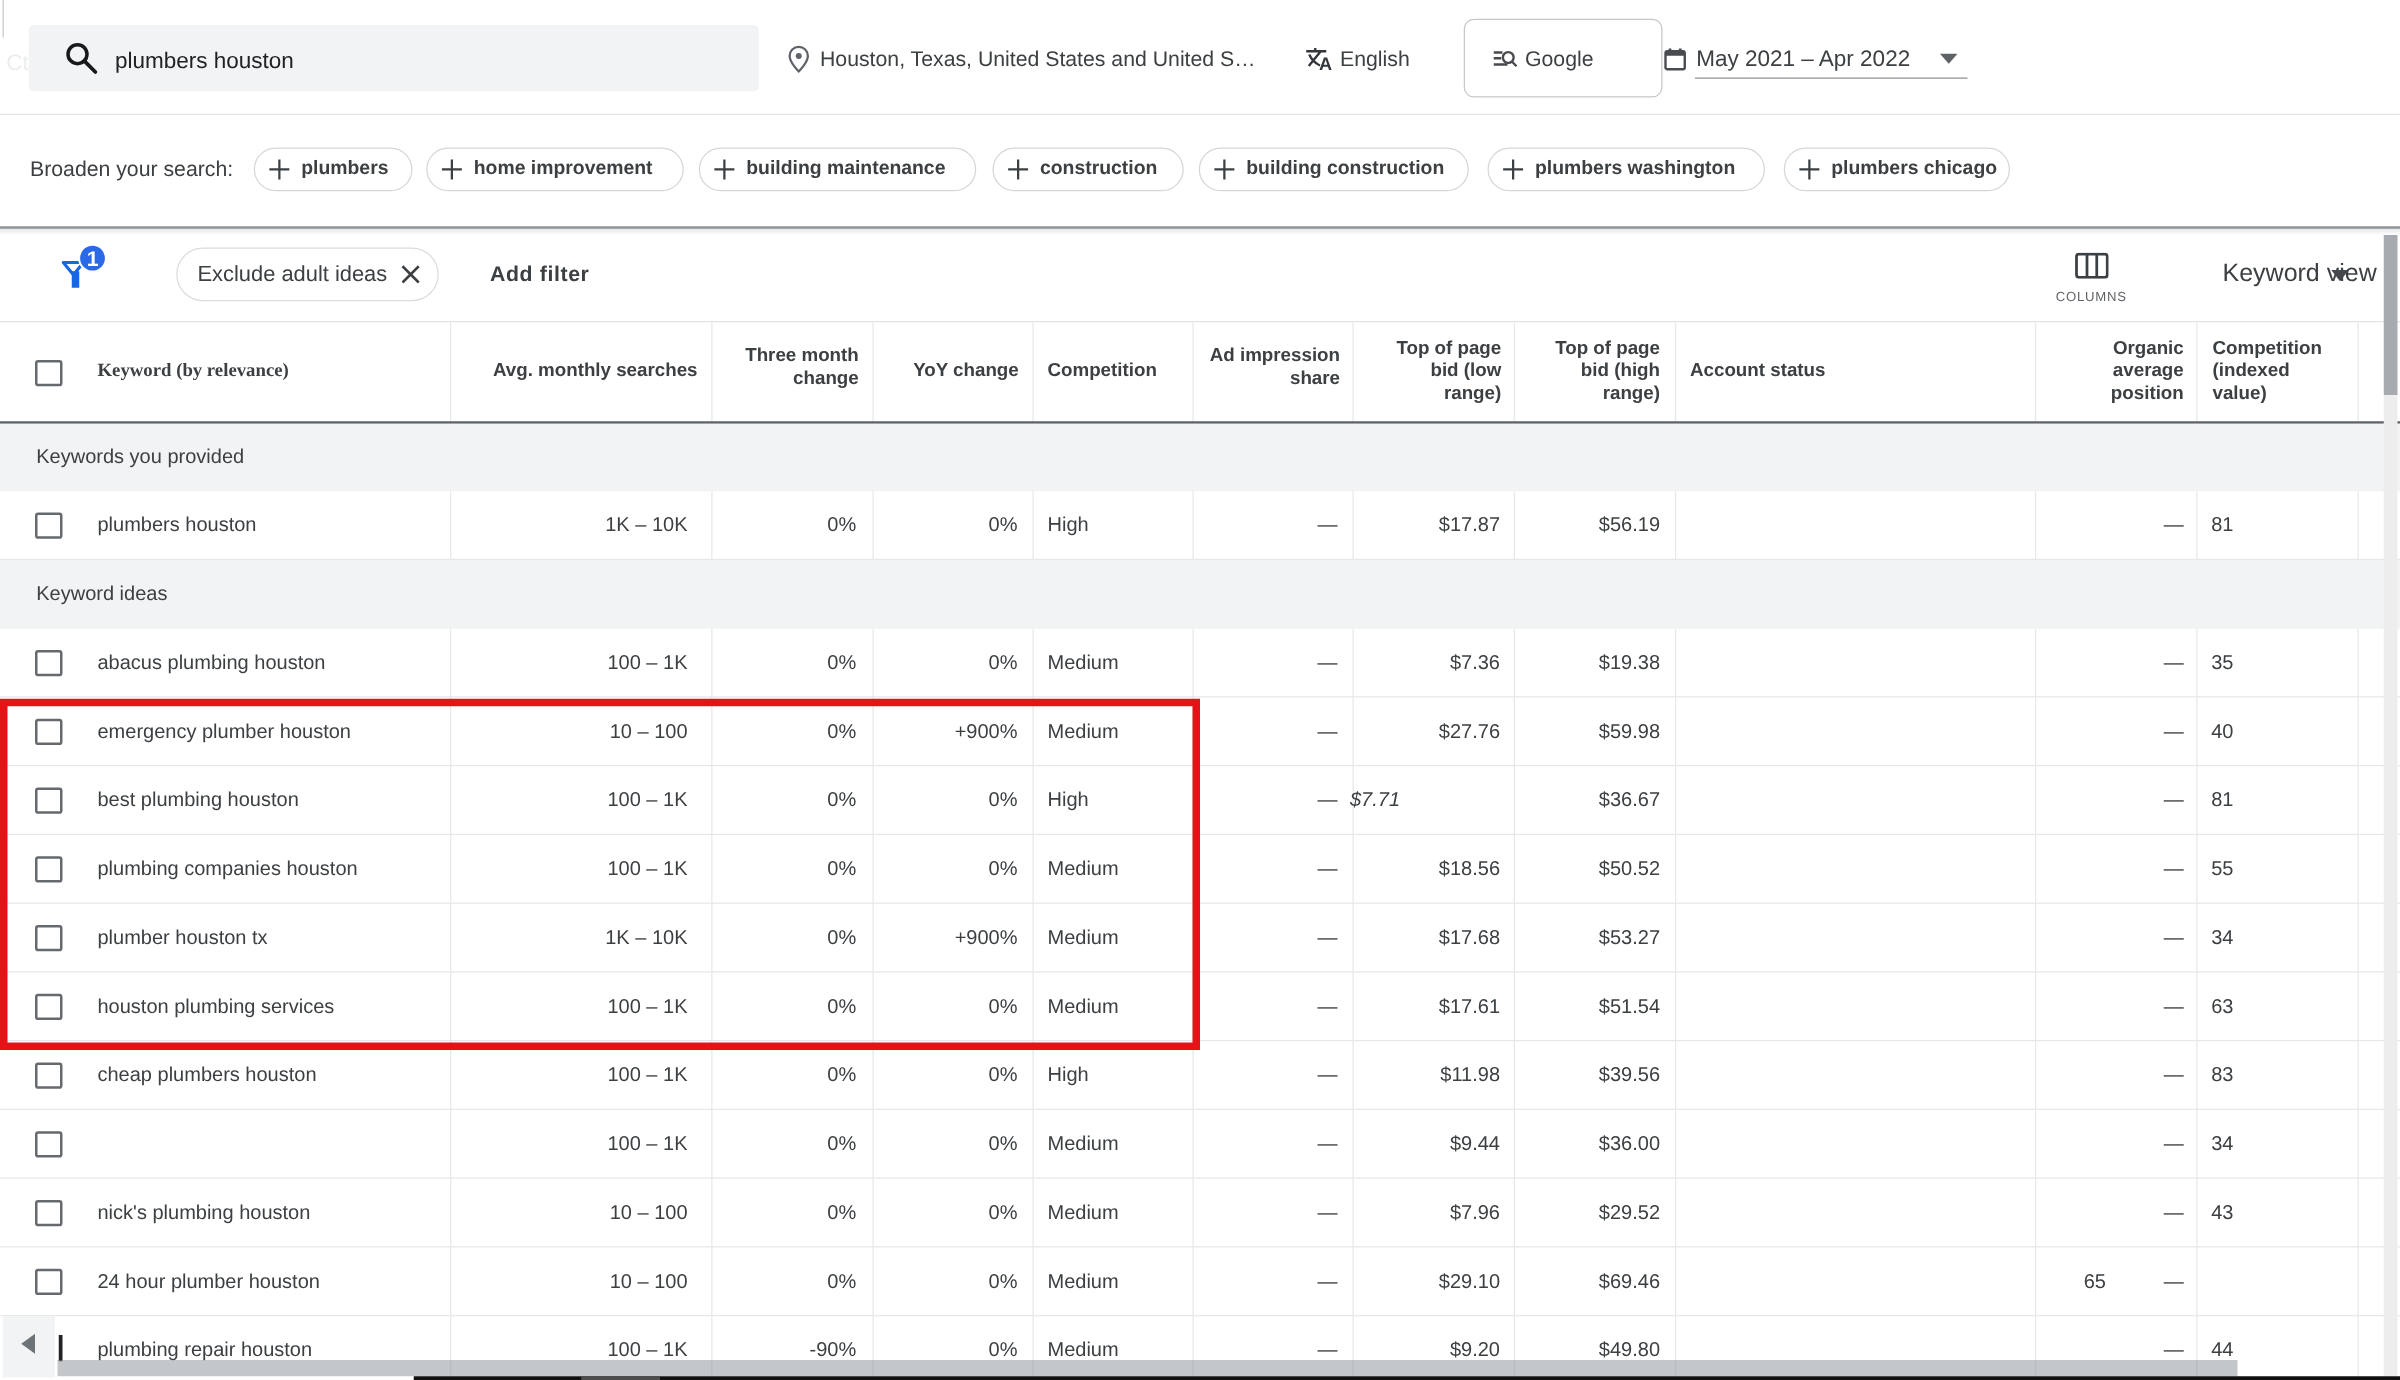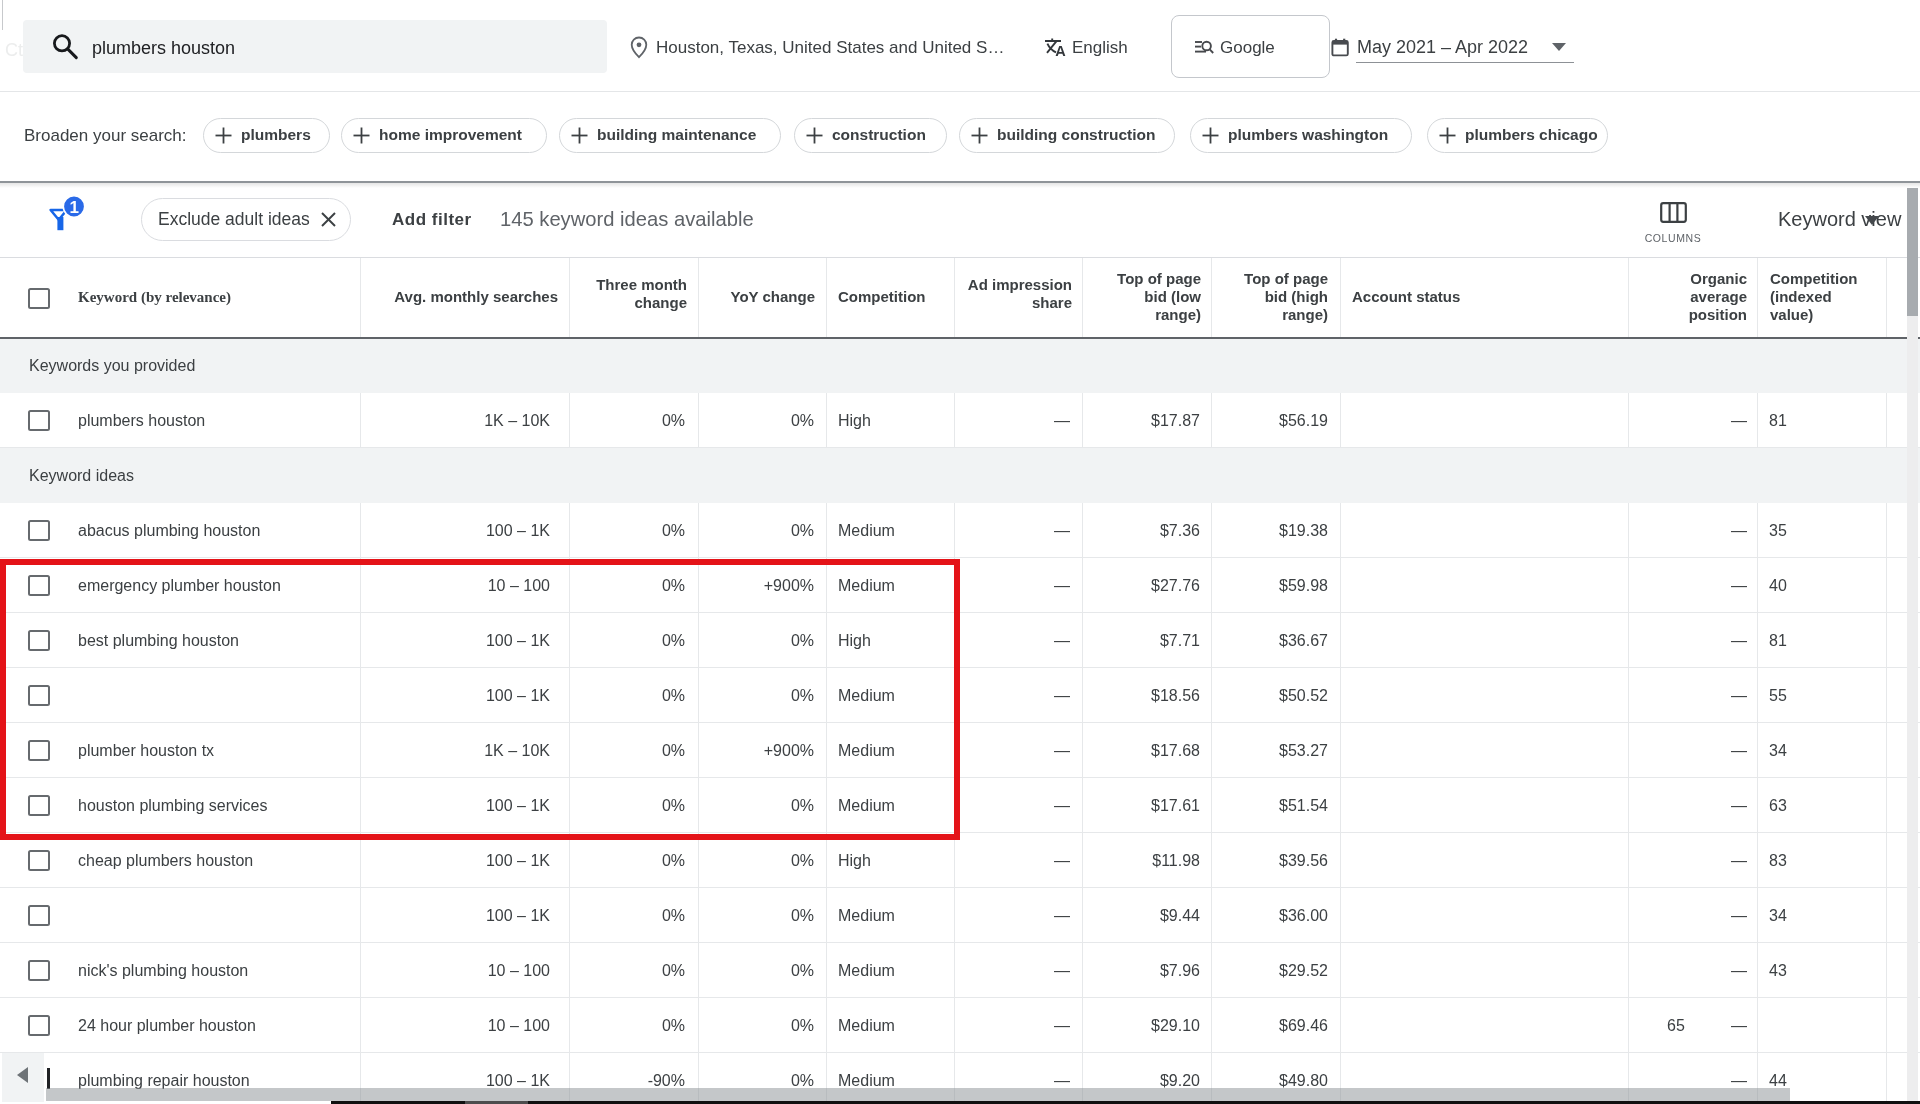--- a/index.html
+++ b/index.html
@@ -109,21 +109,20 @@
 <circle cx="28" cy="11.5" r="10.7" fill="#2a6ae8" stroke="#fff" stroke-width="1.6"></circle>
 <text x="28.2" y="17.5" font-family="Liberation Sans" font-size="17" font-weight="bold" fill="#fff" text-anchor="middle">1</text>
 </svg>
 <div class="ab" style="left:141px;top:198px;width:208px;height:41px;border:1px solid #dadce0;border-radius:21.5px;background:#fff;"></div>
 <div class="ab" style="left:158px;top:198px;height:30px;line-height:43px;font-size:17.5px;color:#3c4043;">Exclude adult ideas</div>
 <svg class="ab" style="left:320px;top:211px" width="17" height="17" viewBox="0 0 17 17">
 <line x1="2" y1="2" x2="15" y2="15" stroke="#3c4043" stroke-width="2"></line>
 <line x1="15" y1="2" x2="2" y2="15" stroke="#3c4043" stroke-width="2"></line>
 </svg>
 <div class="ab" style="left:392px;top:198px;height:43px;line-height:43px;font-size:17px;letter-spacing:0.5px;font-weight:700;color:#3c4043;">Add filter</div>
-<div class="ab" style="left:500px;top:198px;height:43px;line-height:43px;font-size:20.2px;color:#5f6368;">145 keyword ideas available</div>
 <svg class="ab" style="left:1660px;top:202px" width="27" height="21" viewBox="0 0 27 21">
 <rect x="1.2" y="1.2" width="24.6" height="18.6" rx="2" fill="none" stroke="#3c4043" stroke-width="2.2"></rect>
 <line x1="9.6" y1="1" x2="9.6" y2="20" stroke="#3c4043" stroke-width="2.2"></line>
 <line x1="17.4" y1="1" x2="17.4" y2="20" stroke="#3c4043" stroke-width="2.2"></line>
 </svg>
 <div class="ab" style="left:1643px;top:232px;width:60px;text-align:center;font-size:10.5px;letter-spacing:0.6px;color:#5f6368;">COLUMNS</div>
 <div class="ab" style="left:1734px;top:198px;height:43px;line-height:43px;font-size:20px;color:#3c4043;margin-left:44px;">Keyword view</div>
 <div class="ab" style="left:1865px;top:216px;width:0;height:0;border-left:7px solid transparent;border-right:7px solid transparent;border-top:9px solid #44484c;"></div>
 <div class="ab" style="left:0;top:257px;width:1920px;height:1px;background:#dadce0;"></div>
 <div class="ab" style="left:0;top:258px;width:1920px;height:79px;background:#fff;"></div>
@@ -214,26 +213,27 @@
 <div class="val" style="left:1627px;width:120px;top:558px;text-align:right;">—</div>
 <div class="val" style="left:1769px;top:558px;">40</div>
 <div class="hline" style="left:0;top:667px;width:1920px;"></div>
 <div class="cbx" style="left:28px;top:630px;"></div>
 <div class="val" style="left:78px;top:613px;">best plumbing houston</div>
 <div class="val" style="left:360px;width:190px;top:613px;text-align:right;">100 – 1K</div>
 <div class="val" style="left:569px;width:116px;top:613px;text-align:right;">0%</div>
 <div class="val" style="left:698px;width:116px;top:613px;text-align:right;">0%</div>
 <div class="val" style="left:838px;top:613px;">High</div>
 <div class="val" style="left:950px;width:120px;top:613px;text-align:right;">—</div>
-<div class="val" style="left:1080px;width:120px;top:613px;text-align:right;">$7.71</div>
+<div class="val" style="left:1080px;width:120px;top:613px;text-align:left;font-style:italic;">$7.71</div>
 <div class="val" style="left:1208px;width:120px;top:613px;text-align:right;">$36.67</div>
 <div class="val" style="left:1627px;width:120px;top:613px;text-align:right;">—</div>
 <div class="val" style="left:1769px;top:613px;">81</div>
 <div class="hline" style="left:0;top:722px;width:1920px;"></div>
 <div class="cbx" style="left:28px;top:685px;"></div>
+<div class="val" style="left:78px;top:668px;">plumbing companies houston</div>
 <div class="val" style="left:360px;width:190px;top:668px;text-align:right;">100 – 1K</div>
 <div class="val" style="left:569px;width:116px;top:668px;text-align:right;">0%</div>
 <div class="val" style="left:698px;width:116px;top:668px;text-align:right;">0%</div>
 <div class="val" style="left:838px;top:668px;">Medium</div>
 <div class="val" style="left:950px;width:120px;top:668px;text-align:right;">—</div>
 <div class="val" style="left:1080px;width:120px;top:668px;text-align:right;">$18.56</div>
 <div class="val" style="left:1208px;width:120px;top:668px;text-align:right;">$50.52</div>
 <div class="val" style="left:1627px;width:120px;top:668px;text-align:right;">—</div>
 <div class="val" style="left:1769px;top:668px;">55</div>
 <div class="hline" style="left:0;top:777px;width:1920px;"></div>

